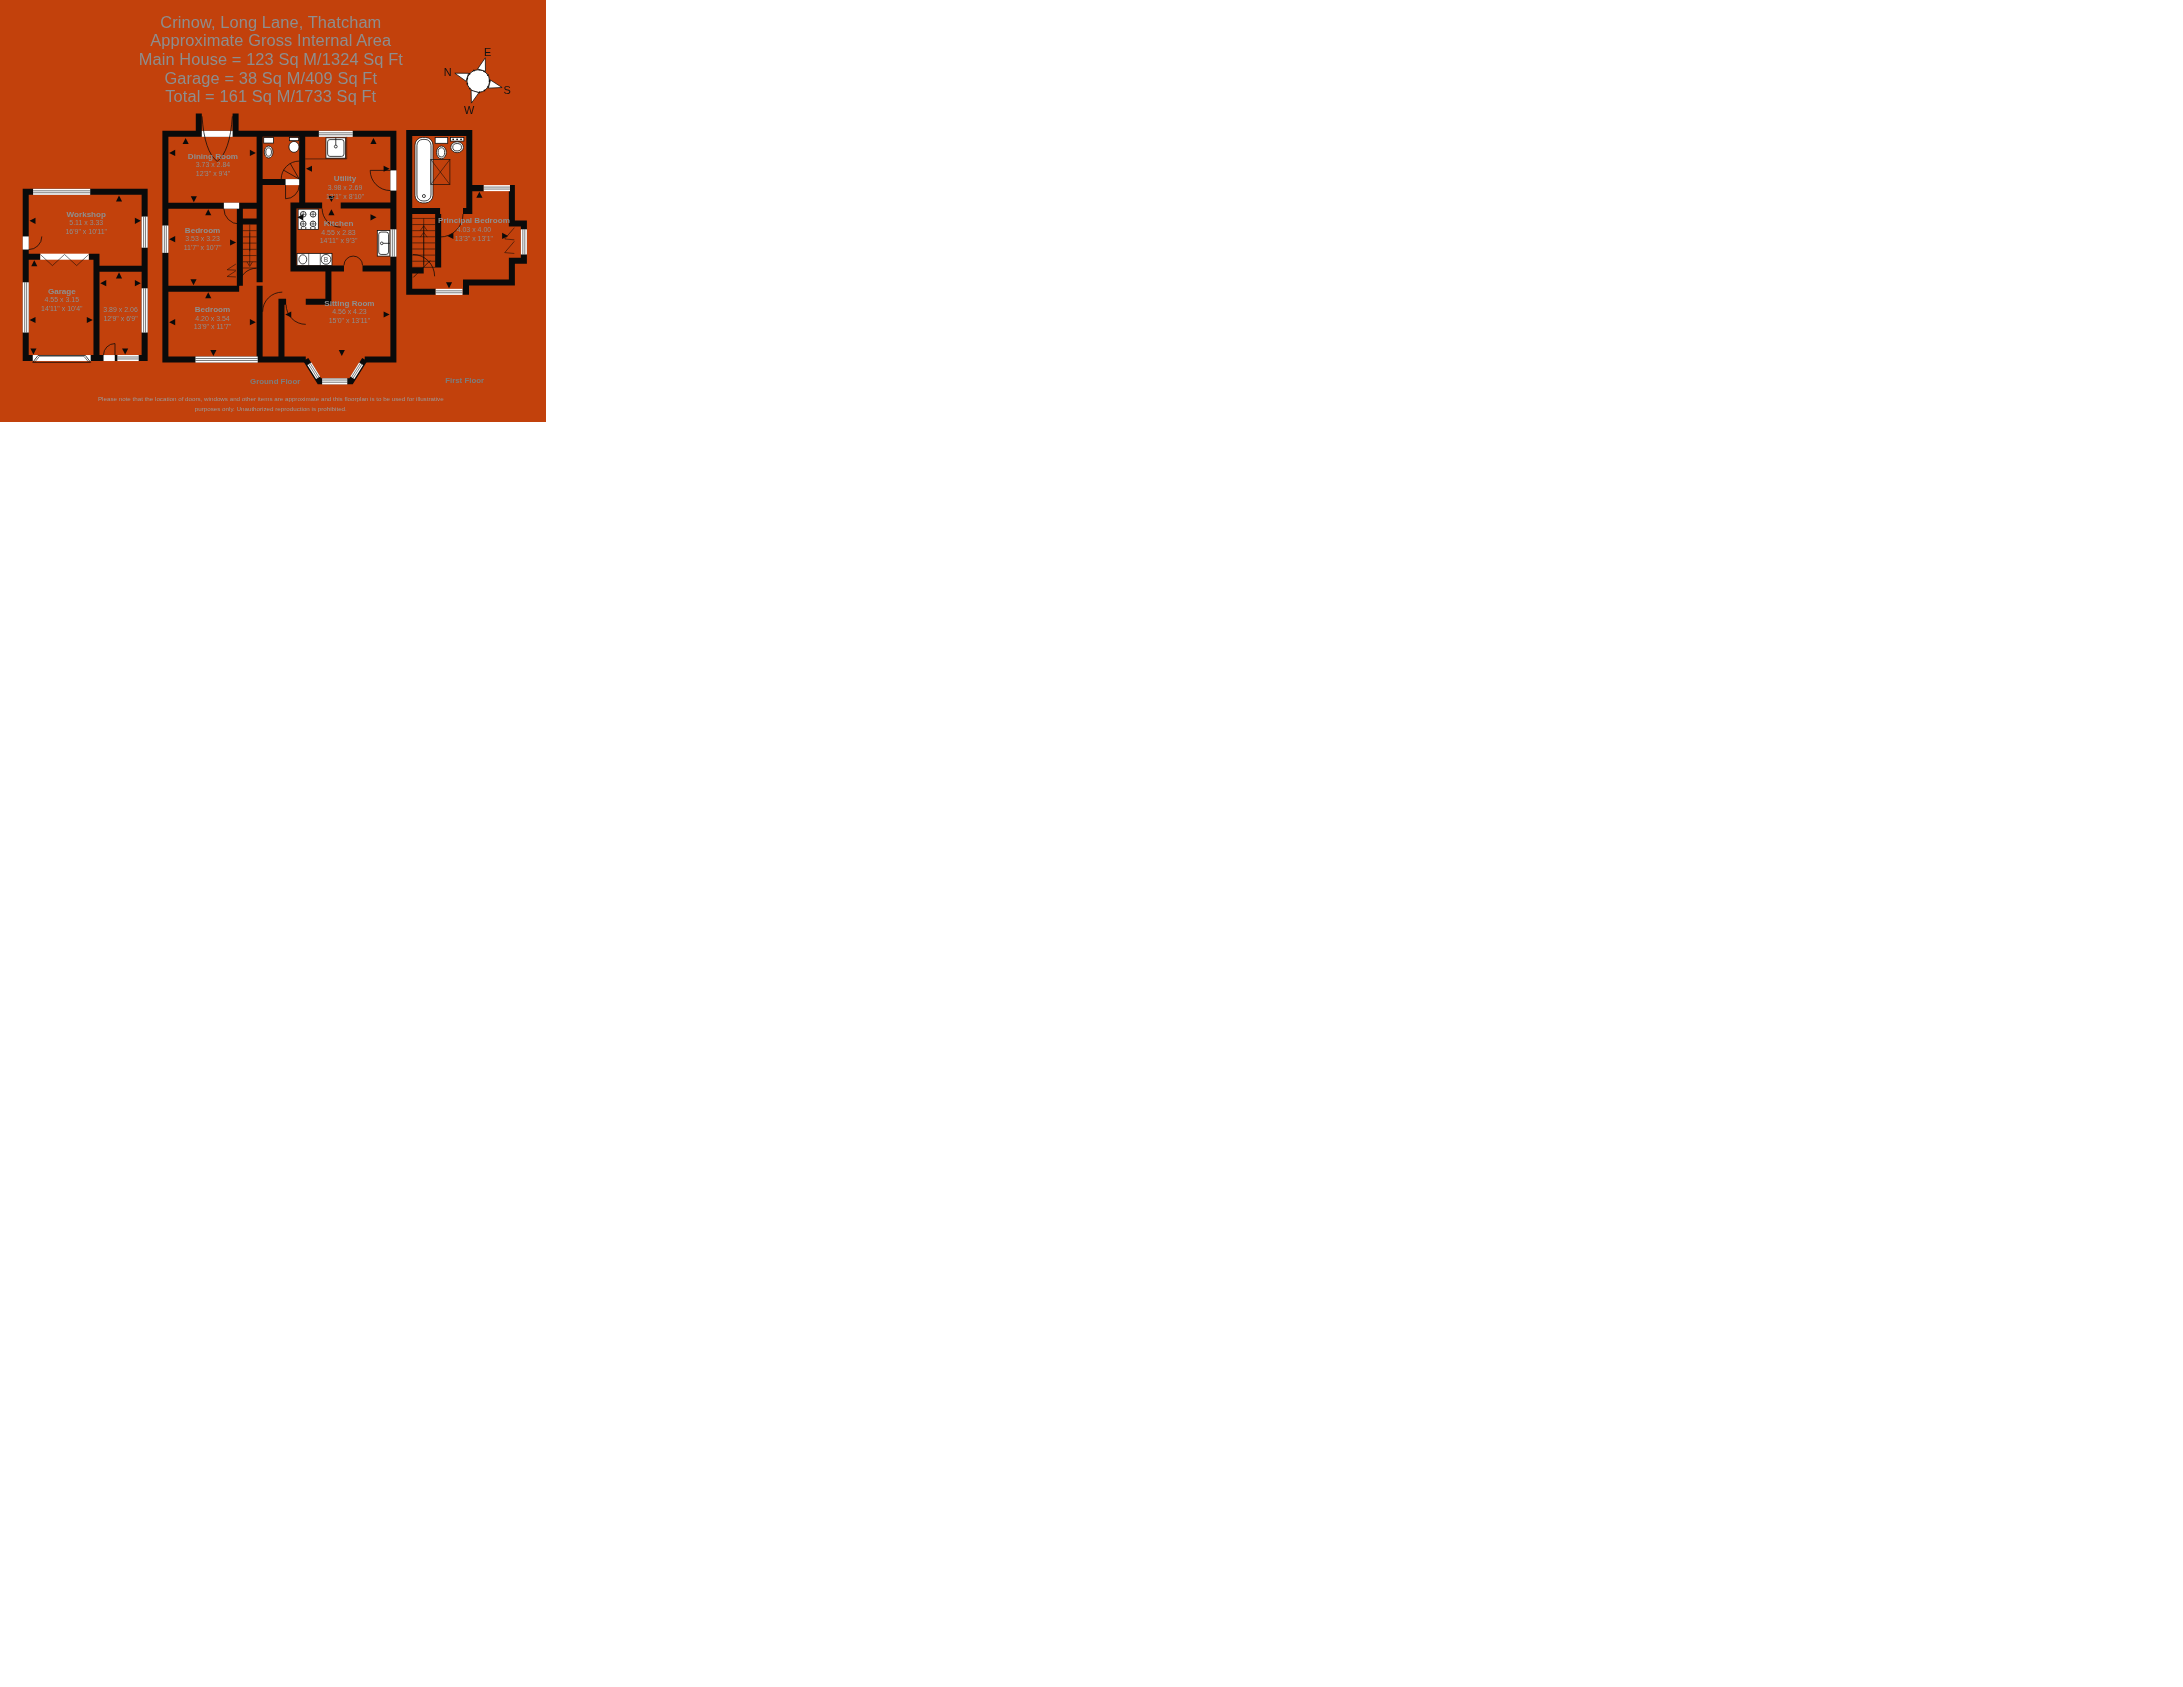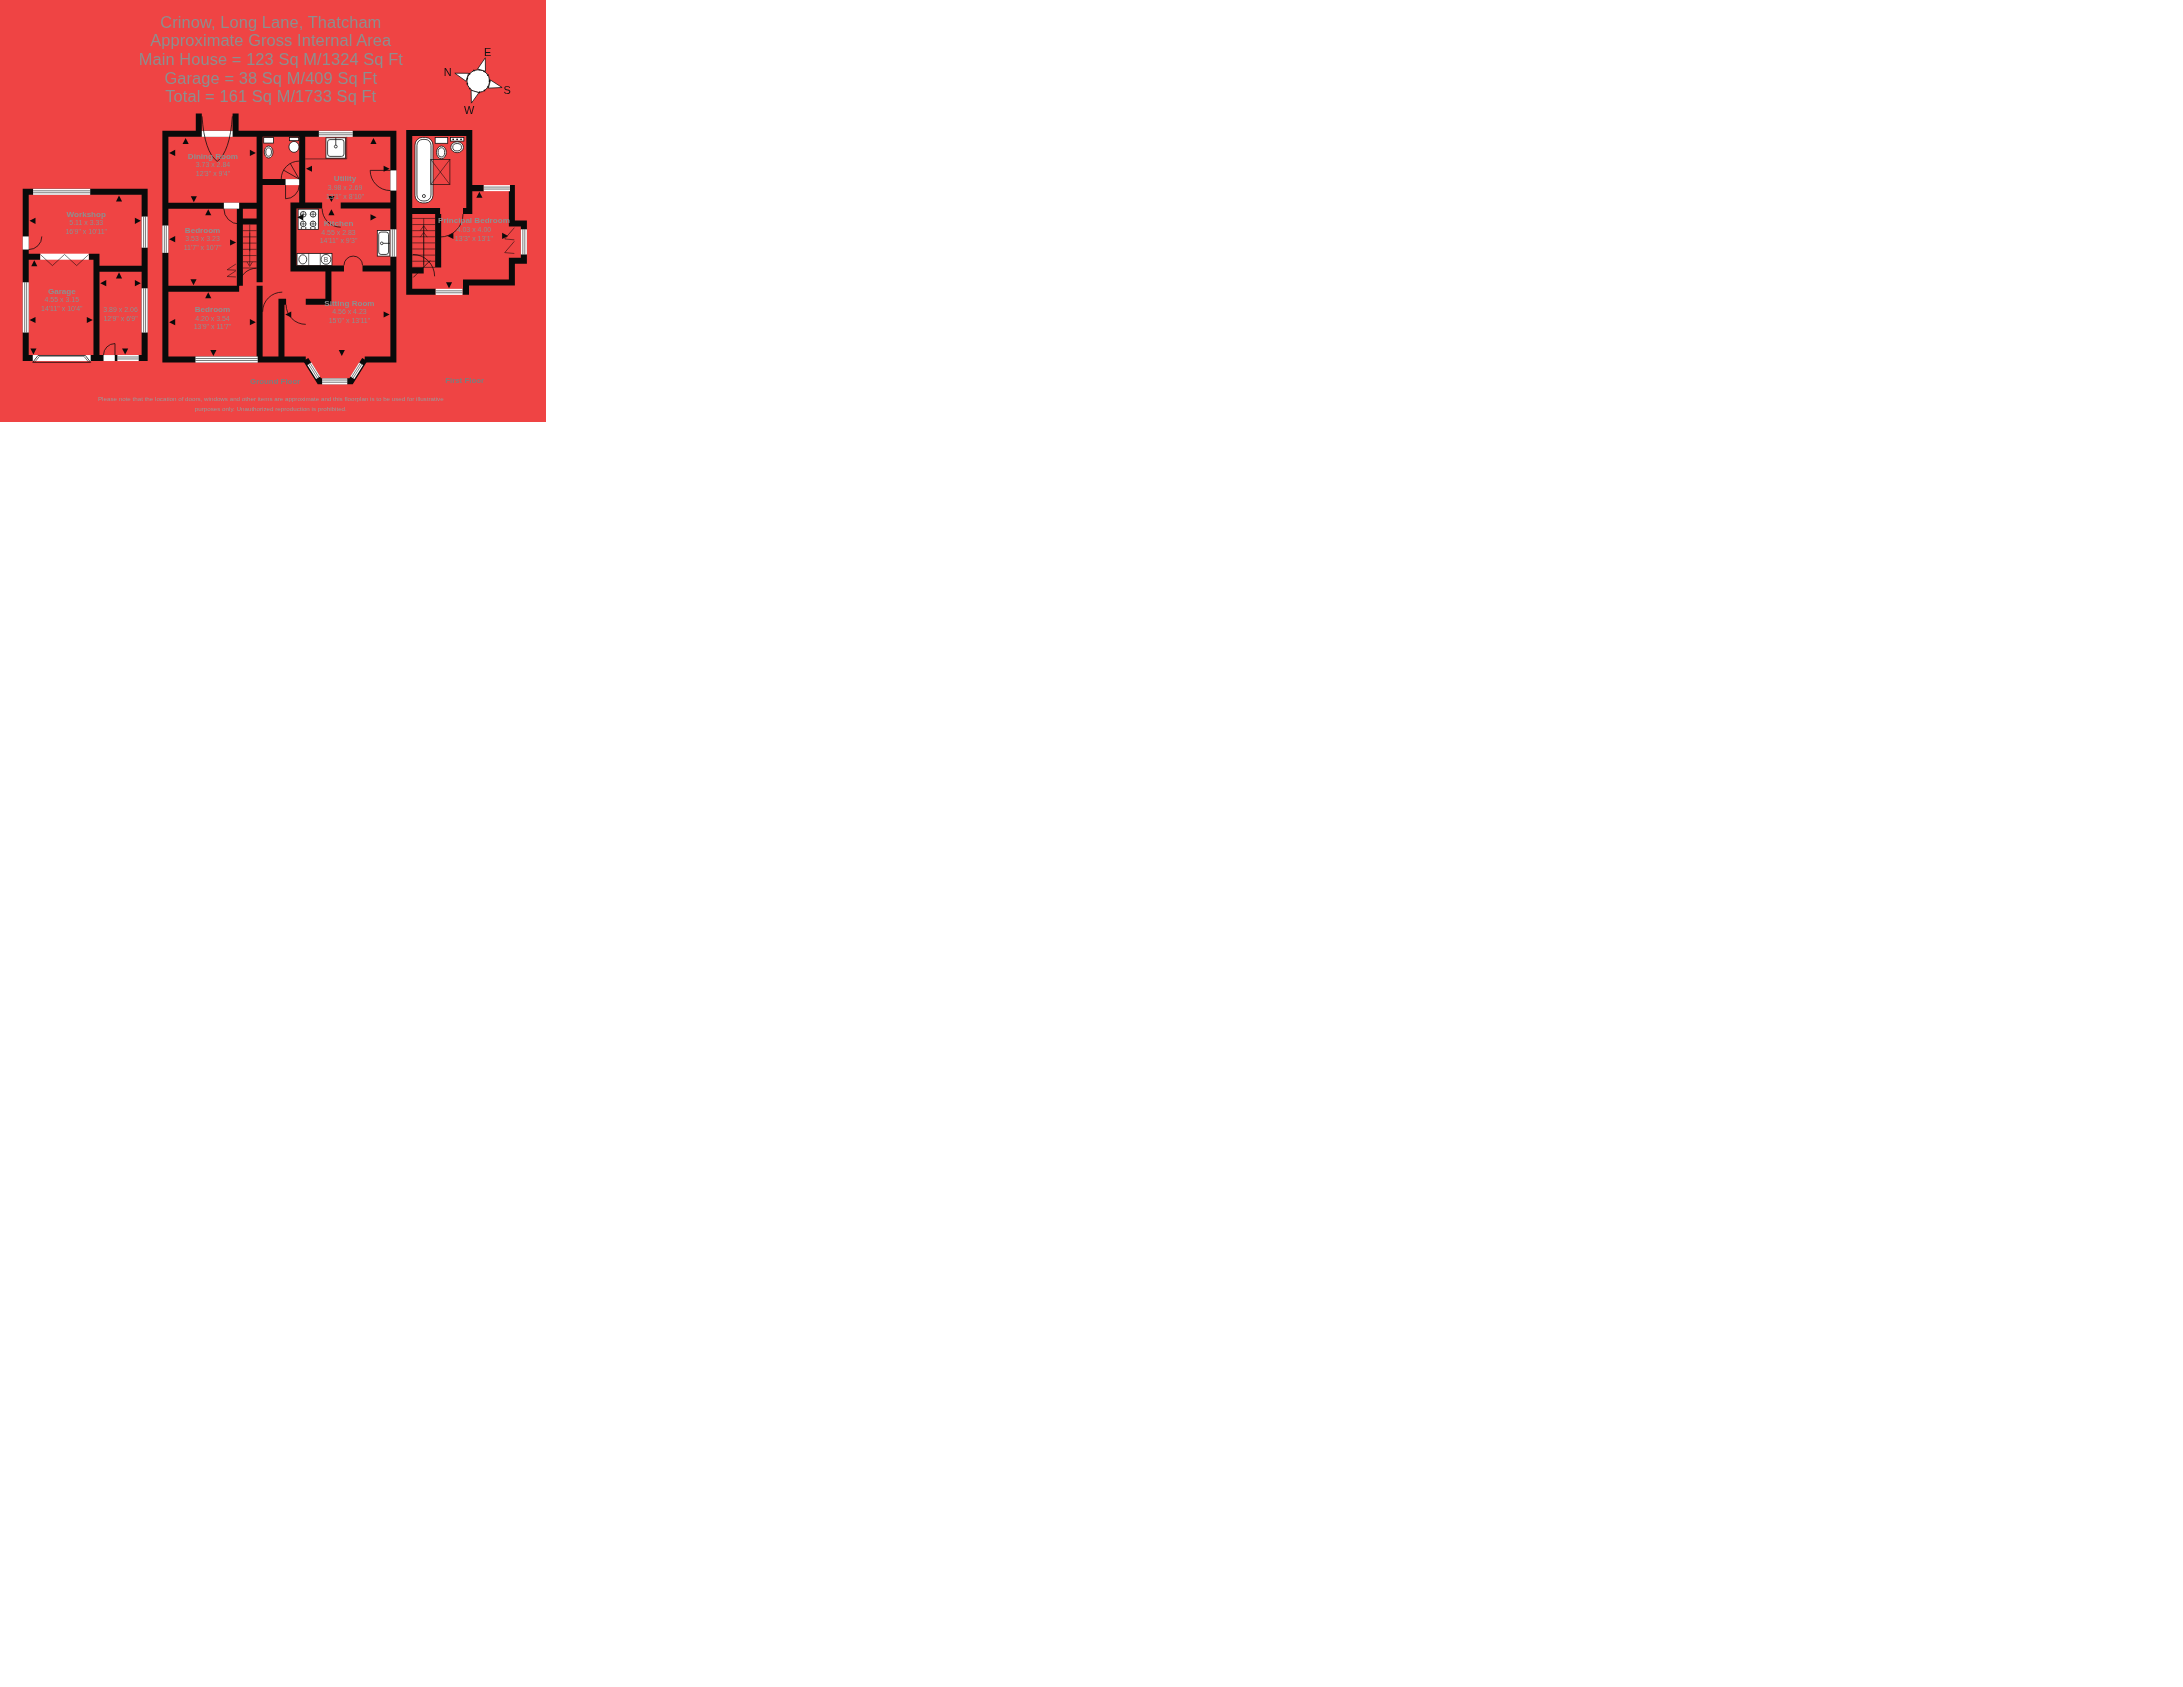--- a/index.html
+++ b/index.html
@@ -1,16 +1,16 @@
 <!DOCTYPE html>
 <html style="font-size:7px"><head>
 <meta charset="utf-8">
 <style>
   html,body{margin:0;padding:0;background:#fff;}
-  .page{position:relative;width:546px;height:422px;background:#ef4444;overflow:hidden;
+  .page{position:relative;width:546px;height:422px;background:#c2410c;overflow:hidden;
         font-family:"Liberation Sans", sans-serif;}
   svg{display:block;}
   .w{fill:#0a0a0a;}
   .wh{fill:#ffffff;}
   .ln{stroke:#0a0a0a;stroke-width:7;fill:none;}
   .thin{stroke:#0a0a0a;stroke-width:5;fill:none;}
   .fx{stroke:#0a0a0a;stroke-width:7;fill:#ffffff;}
   .arr{fill:#0a0a0a;}
   text{font-family:"Liberation Sans", sans-serif;}
   .t-title{font-size:150px;fill:#8e8e8e;text-anchor:middle;letter-spacing:1px;}

